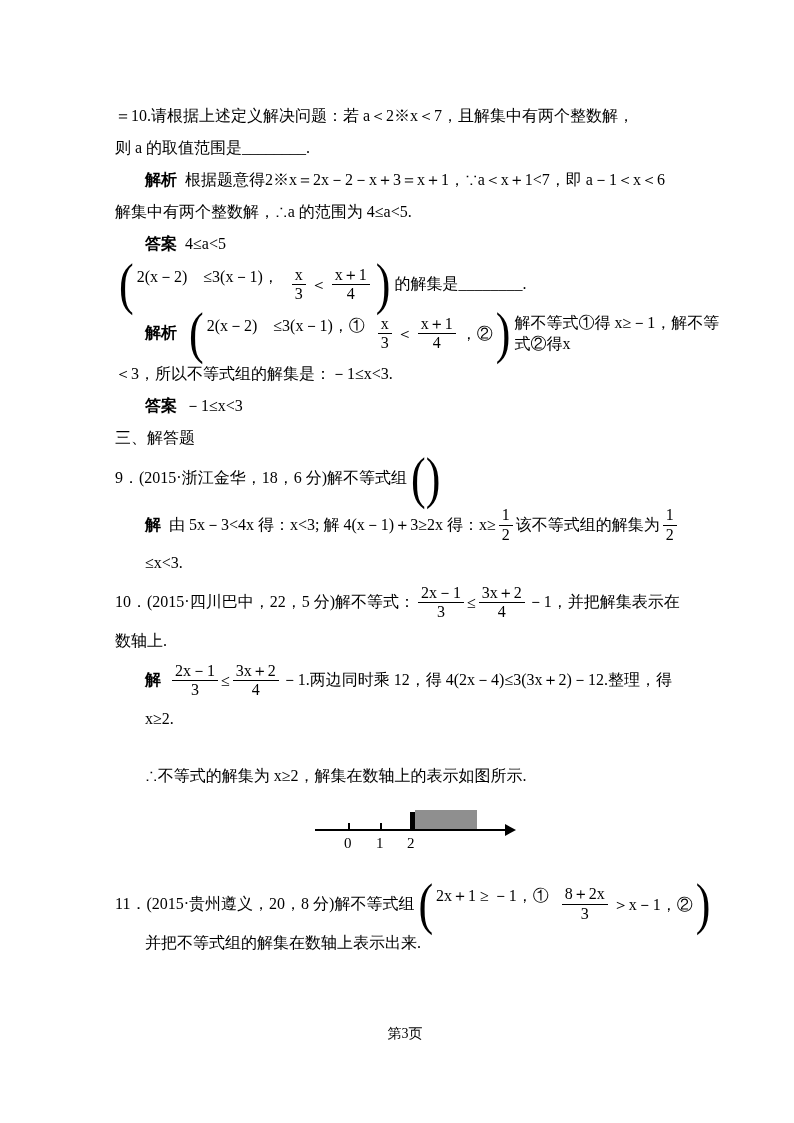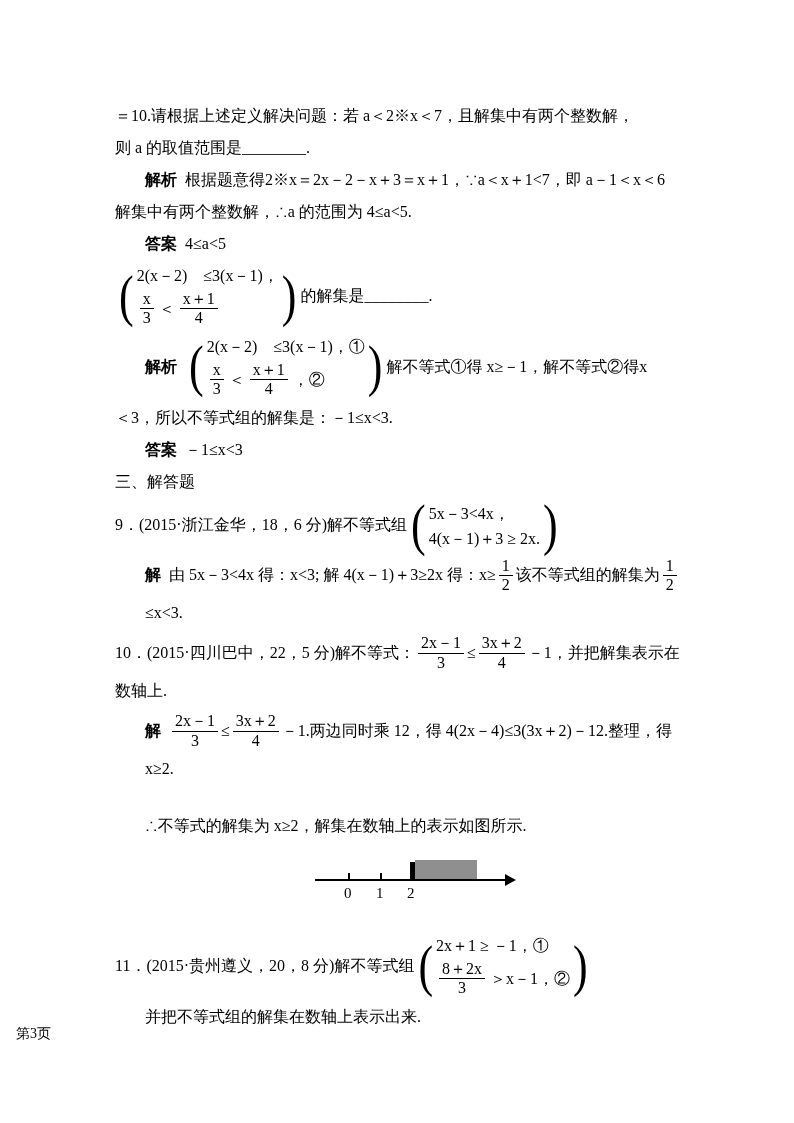--- a/index.html
+++ b/index.html
@@ -19,42 +19,42 @@
   .lbl { font-weight:bold; margin-right:8px; flex:0 0 auto; }
   .mt20 { margin-top:36px; }
   .mt30 { margin-top:34px; }
 
   
   .sys { display:inline-flex; align-items:center; margin:0 4px; flex:0 0 auto; }
   .paren {
     display:inline-block; font-size:44px; line-height:0.9;
     transform:scaleY(1.3); transform-origin:center; font-weight:300;
   }
-  .sys-rows { display:inline-flex; flex-direction:column; align-items:flex-start; justify-content:center; gap:4px; padding:0 3px; }
+  .sys-rows { display:inline-flex; flex-direction:row; align-items:flex-start; justify-content:center; gap:10px; padding:0 3px; }
   .sys-row { line-height:21px; }
   .row-flex { display:inline-flex; align-items:center; gap:2px; }
 
   
   .frac { display:inline-flex; flex-direction:column; align-items:center; margin:0 3px; line-height:1.15; vertical-align:middle; flex:0 0 auto; }
   .frac .num { border-bottom:1px solid #000; padding:0 3px; }
   .frac .den { padding:0 3px; }
 
   
   .numberline { position:relative; width:210px; height:54px; margin:6px 0 4px 200px; }
   .nl-axis  { position:absolute; left:0; top:32px; width:192px; height:2px; background:#000; }
   .nl-arrow { position:absolute; left:190px; top:27px; width:0; height:0;
               border-left:11px solid #000; border-top:6px solid transparent; border-bottom:6px solid transparent; }
   .nl-tick  { position:absolute; top:26px; width:2px; height:8px; background:#000; }
   .t0 { left:33px; } .t1 { left:65px; } .t2 { left:97px; }
   .nl-bar   { position:absolute; left:95px; top:15px; width:5px; height:19px; background:#000; }
   .nl-shade { position:absolute; left:100px; top:13px; width:62px; height:19px; background:#8f8f8f; }
   .nl-label { position:absolute; top:38px; font-size:15px; line-height:16px; }
   .l0 { left:29px; } .l1 { left:61px; } .l2 { left:92px; }
 
-  .footer { position:absolute; left:16px; right:0; top:1025px; text-align:left; font-size:14px; }
+  .footer { position:absolute; left:16px; right:0; top:1025px; text-align:center; font-size:14px; }
 </style>
 </head>
 <body>
 
 <div class="page">
 
   <p class="line">＝10.请根据上述定义解决问题：若 a＜2※x＜7，且解集中有两个整数解，</p>
   <p class="line">则 a 的取值范围是________.</p>
   <p class="line indent"><b class="lbl">解析</b><span>根据题意得2※x＝2x－2－x＋3＝x＋1，∵a＜x＋1&lt;7，即 a－1＜x＜6</span></p>
   <p class="line">解集中有两个整数解，∴a 的范围为 4≤a&lt;5.</p>
@@ -107,24 +107,20 @@
   </div>
   <p class="line">＜3，所以不等式组的解集是：－1≤x&lt;3.</p>
   <p class="line indent"><b class="lbl">答案</b><span>－1≤x&lt;3</span></p>
 
   <p class="line">三、解答题</p>
 
   <div class="flexline">
     <span>9．(2015·浙江金华，18，6 分)解不等式组</span>
     <span class="sys">
       <span class="paren">(</span>
-      <span class="sys-rows">
-        <span class="sys-row">5x－3&lt;4x，</span>
-        <span class="sys-row">4(x－1)＋3 ≥ 2x.</span>
-      </span>
       <span class="paren">)</span>
     </span>
   </div>
 
   <div class="flexline indent">
     <b class="lbl">解</b>
     <span>由 5x－3&lt;4x 得：x&lt;3; 解 4(x－1)＋3≥2x 得：x≥</span>
     <span class="frac">
         <span class="num">1</span>
         <span class="den">2</span>

